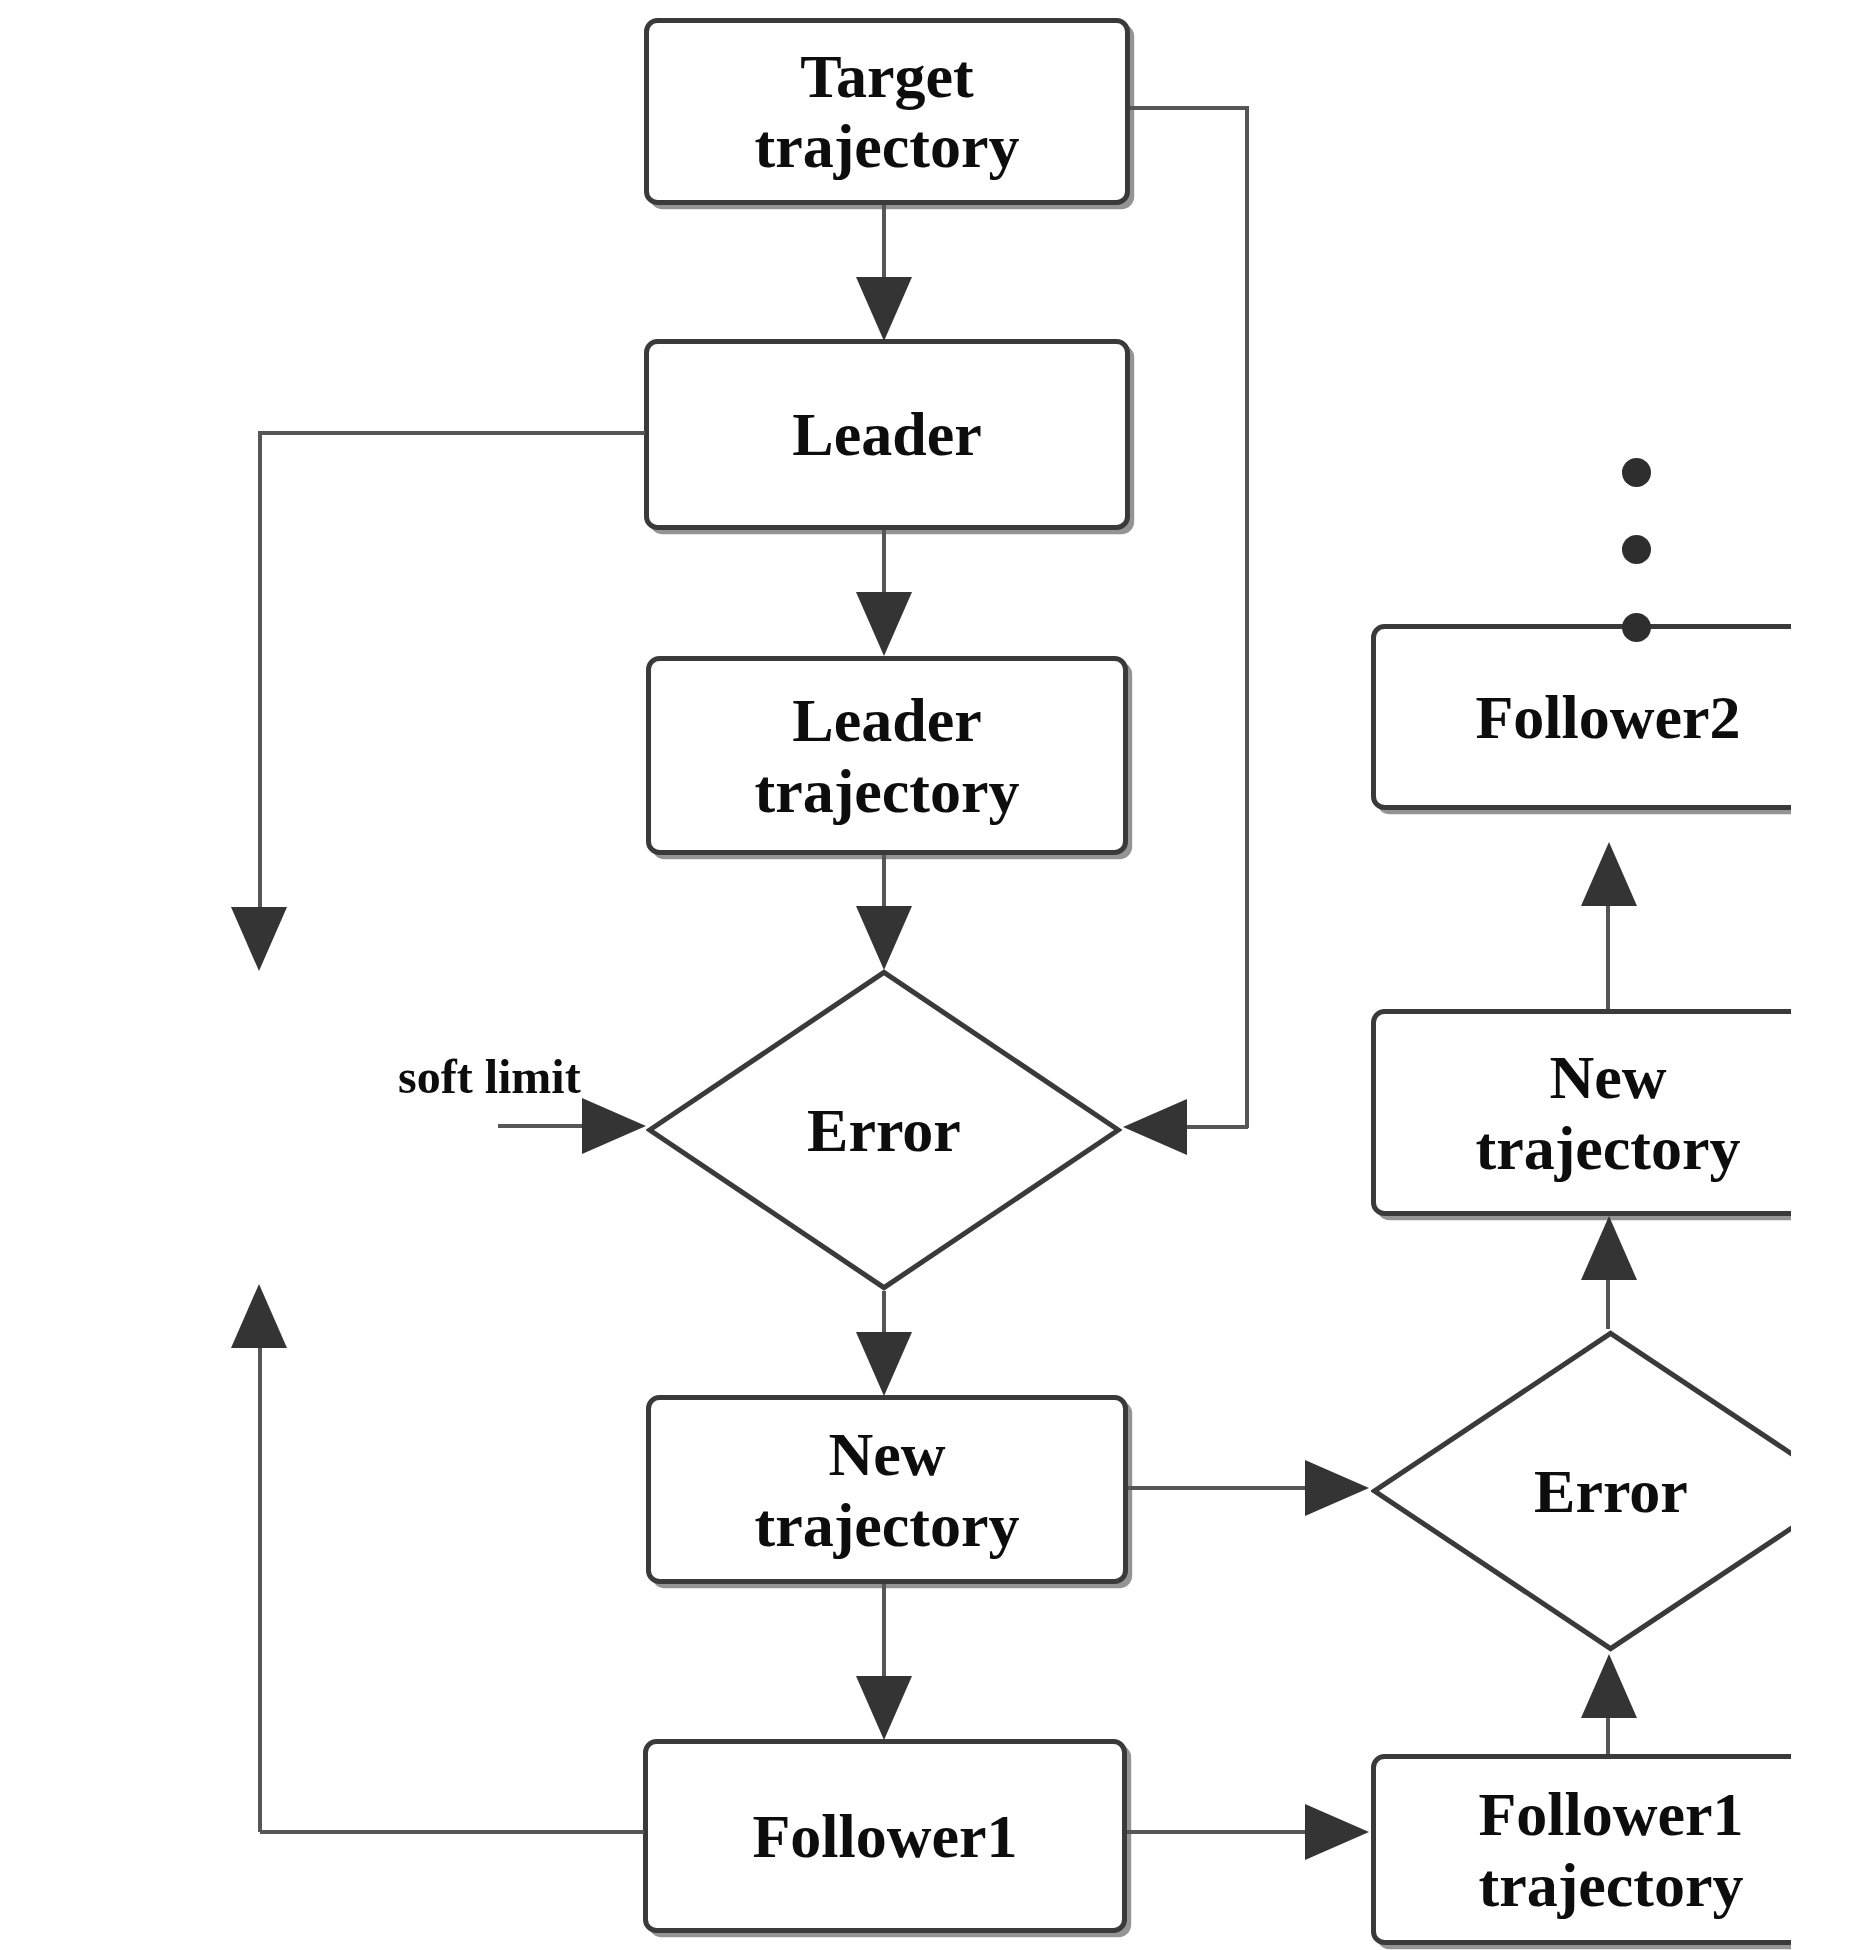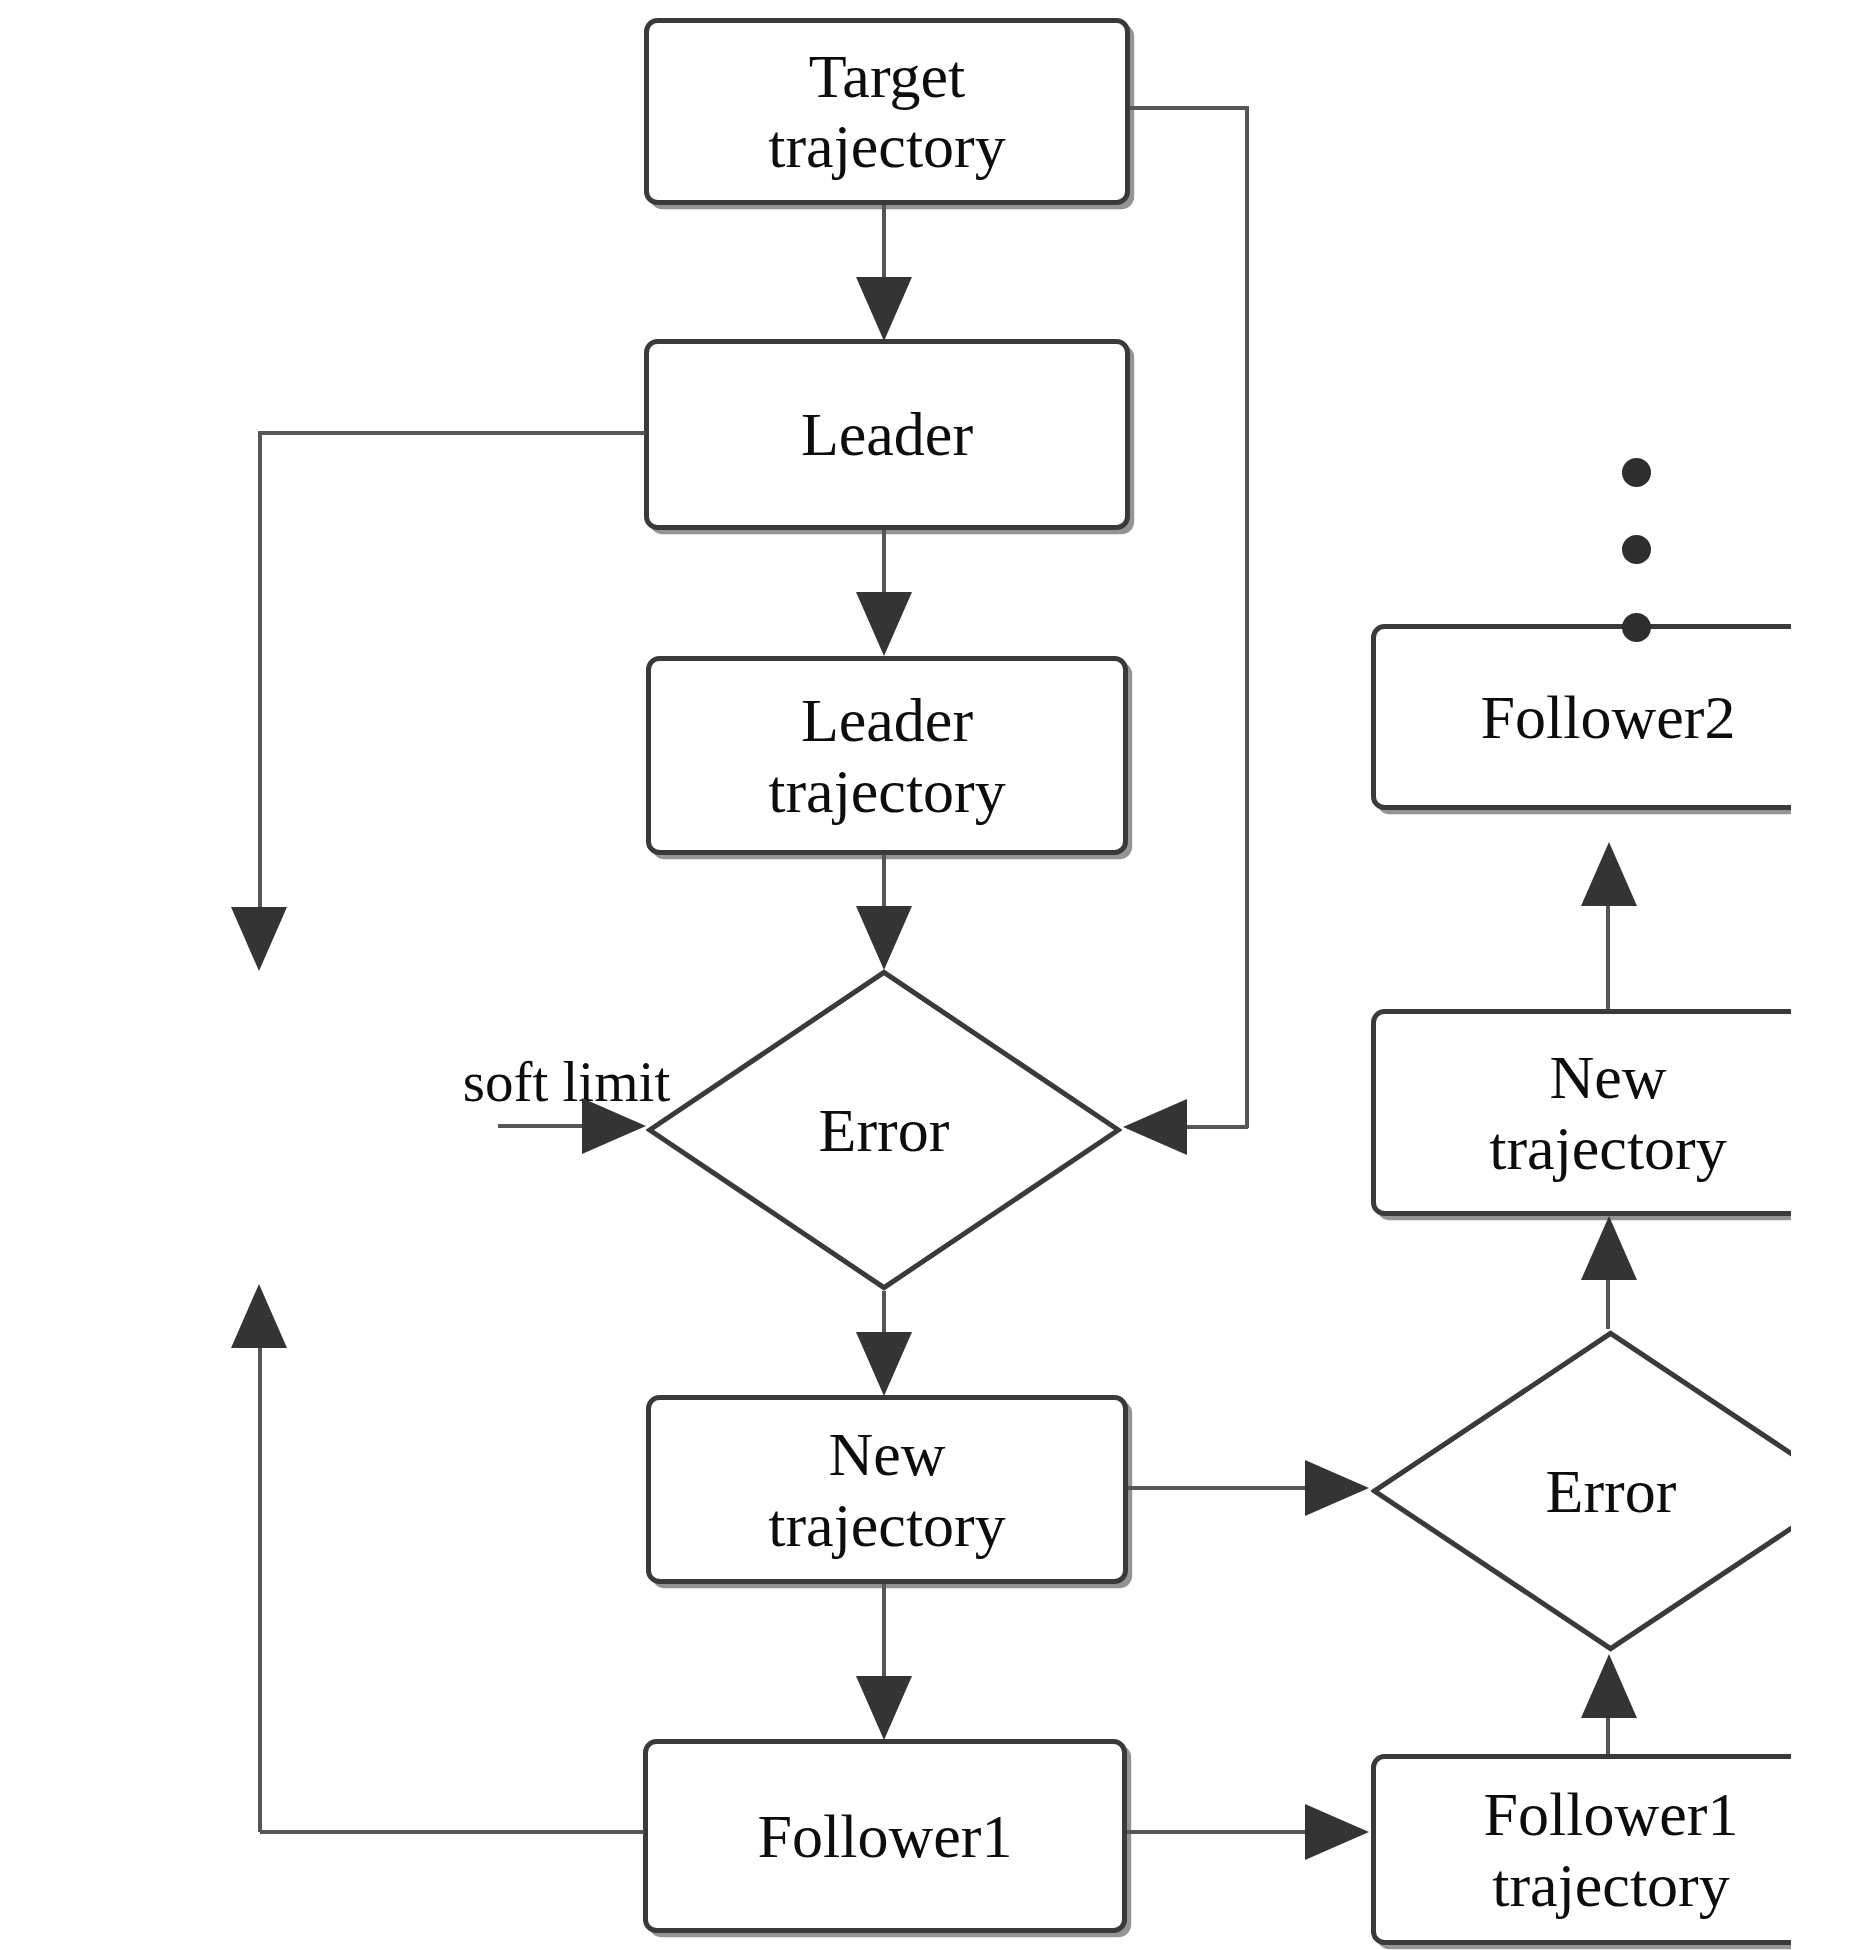--- a/index.html
+++ b/index.html
@@ -4,39 +4,40 @@
 <style>
   :root{
     --border:#3a3a3a; --line:#565656; --arrow:#343434;
     --text:#0d0d0d; --fill:#ffffff; --shadow:#949494; --bg:#ffffff;
   }
   html,body{margin:0;padding:0;background:var(--bg);}
   .canvas{
     position:relative;width:1791px;height:1951px;background:var(--bg);
     font-family:"Liberation Serif","DejaVu Serif",serif;color:var(--text);
     overflow:hidden;
+    font-weight:bold;
   }
   .node{
     position:absolute;box-sizing:border-box;background:var(--fill);
     border:5px solid var(--border);border-radius:13.5px;
     box-shadow:5px 5px 0 -0.8px var(--shadow);
     display:flex;align-items:center;justify-content:center;text-align:center;
   }
   .dnode{position:absolute;}
   .dnode svg{position:absolute;left:0;top:0;width:100%;height:100%;}
   .dnode .lbl{
     position:absolute;left:0;top:0;width:100%;height:100%;
     display:flex;align-items:center;justify-content:center;text-align:center;
   }
   .lbl{
     font-size:62px;line-height:1.13;white-space:pre-line;color:var(--text);
     letter-spacing:0px;
   }
   .edge-label{
-    position:absolute;font-size:57px;color:var(--text);text-align:center;
+    position:absolute;font-size:48px;color:var(--text);
     white-space:nowrap;
   }
   .hline,.vline{position:absolute;background:var(--line);}
   .hline{height:4.2px;}
   .vline{width:4.2px;}
   .arr{position:absolute;width:0;height:0;}
   .arr-down{border-left:28px solid transparent;border-right:28px solid transparent;border-top:64px solid var(--arrow);}
   .arr-up{border-left:28px solid transparent;border-right:28px solid transparent;border-bottom:64px solid var(--arrow);}
   .arr-right{border-top:28px solid transparent;border-bottom:28px solid transparent;border-left:64px solid var(--arrow);}
   .arr-left{border-top:28px solid transparent;border-bottom:28px solid transparent;border-right:64px solid var(--arrow);}

